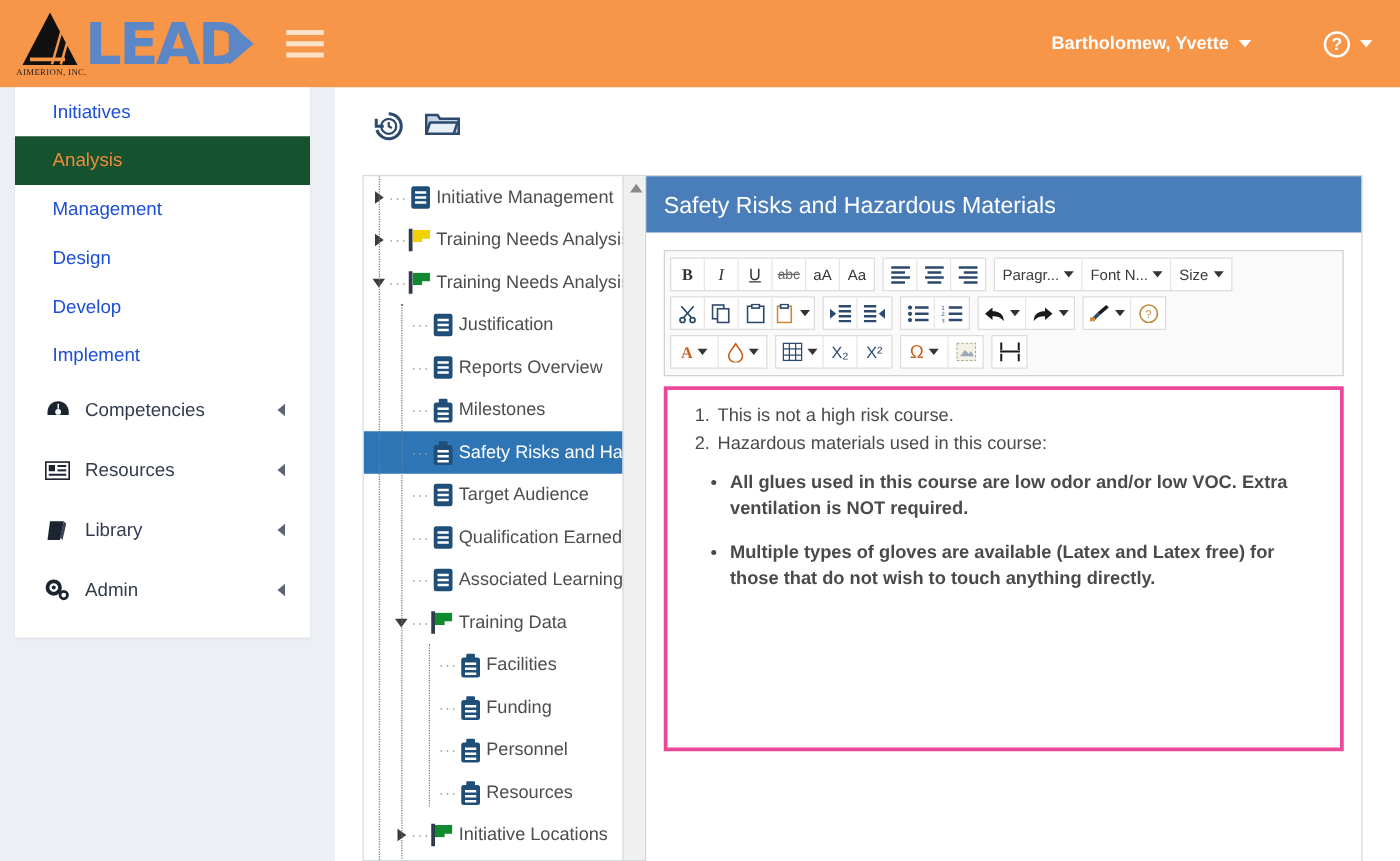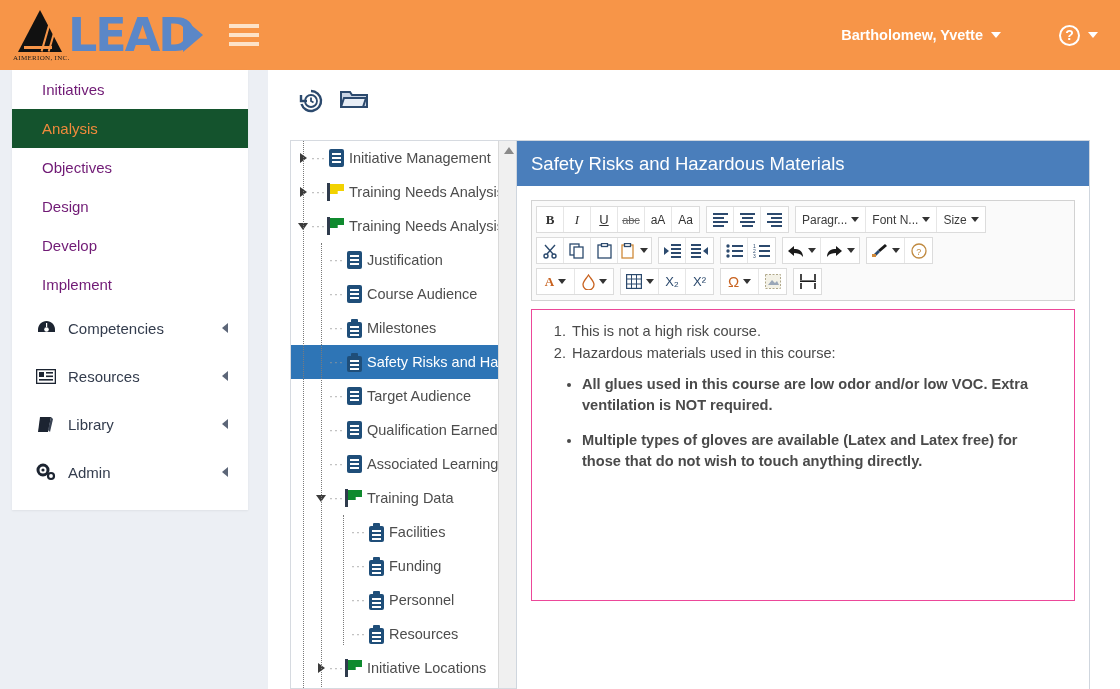--- a/index.html
+++ b/index.html
@@ -76,21 +76,21 @@
     position: absolute; left: 0; top: 70px; width: 268px; height: 619px;
     background: #eceff4;
   }
   #nav-card {
     position: absolute; left: 12px; top: 0; width: 236px;
     background: #ffffff; padding-bottom: 14px;
     box-shadow: 0 1px 2px rgba(0,0,0,.06);
   }
   .nav-item {
     height: 39px; display: flex; align-items: center;
-    padding-left: 30px; font-size: 15px; color: #701a75; cursor: pointer;
+    padding-left: 30px; font-size: 15px; color: #1d4ed8; cursor: pointer;
   }
   .nav-item.active { color: #f08a3c; background: #14532d; }
   .nav-group {
     height: 48px; display: flex; align-items: center;
     padding-left: 22px; padding-right: 20px; font-size: 15px; color: #333c4d; cursor: pointer;
   }
   .nav-group .gicon {
     width: 24px; margin-right: 10px; display: flex; align-items: center;
     justify-content: center; color: #1c2431;
   }
@@ -188,21 +188,21 @@
   .tbbtn:last-child { border-right: none; }
   .tbbtn.wide { padding: 0 6px; font-size: 12px; color: #3b3b3b; }
   .mini-caret {
     width: 0; height: 0; margin-left: 4px;
     border-left: 4px solid transparent; border-right: 4px solid transparent;
     border-top: 5px solid #333;
   }
   .lines { width: 15px; }
   .lines b { display: block; height: 2px; background: #2c4a6e; margin: 2px 0; }
   #doc-area {
-    margin-top: 8px; border: 1px solid #ec4899; background: #ffffff;
+    margin-top: 8px; border: 3px solid #ec4899; background: #ffffff;
     height: 292px; padding: 10px 14px; overflow: hidden;
   }
   #doc-area ol { margin: 0 0 0 4px; padding-left: 20px; }
   #doc-area ol > li {
     font-size: 14.6px; color: #4a4a4a; line-height: 22px; padding-left: 2px;
   }
   #doc-area ul { margin: 10px 0 0 0; padding-left: 36px; list-style: disc; }
   #doc-area ul > li {
     font-size: 14.6px; color: #4a4a4a; line-height: 21px; margin-bottom: 14px; font-weight: bold;
   }
@@ -243,21 +243,21 @@
 
 <div id="leftpane">
   <div id="nav-card">
     <div class="nav-item">
       <span>Initiatives</span>
     </div>
     <div class="nav-item active">
       <span>Analysis</span>
     </div>
     <div class="nav-item">
-      <span>Objectives</span>
+      <span>Management</span>
     </div>
     <div class="nav-item">
       <span>Design</span>
     </div>
     <div class="nav-item">
       <span>Develop</span>
     </div>
     <div class="nav-item">
       <span>Implement</span>
     </div>
@@ -386,21 +386,21 @@
         <div class="tnode" style="padding-left: 22px;">
           <span class="toggle"></span>
           <span class="dots">···</span>
           <span class="ticon">
             <span class="doc-ico">
               <i></i>
               <i></i>
               <i></i>
             </span>
           </span>
-          <span class="tlabel">Course Audience</span>
+          <span class="tlabel">Reports Overview</span>
         </div>
         <div class="tnode" style="padding-left: 22px;">
           <span class="toggle"></span>
           <span class="dots">···</span>
           <span class="ticon">
             <span class="clip-ico">
               <span class="body"></span>
               <span class="tab"></span>
               <i></i>
               <i></i>

